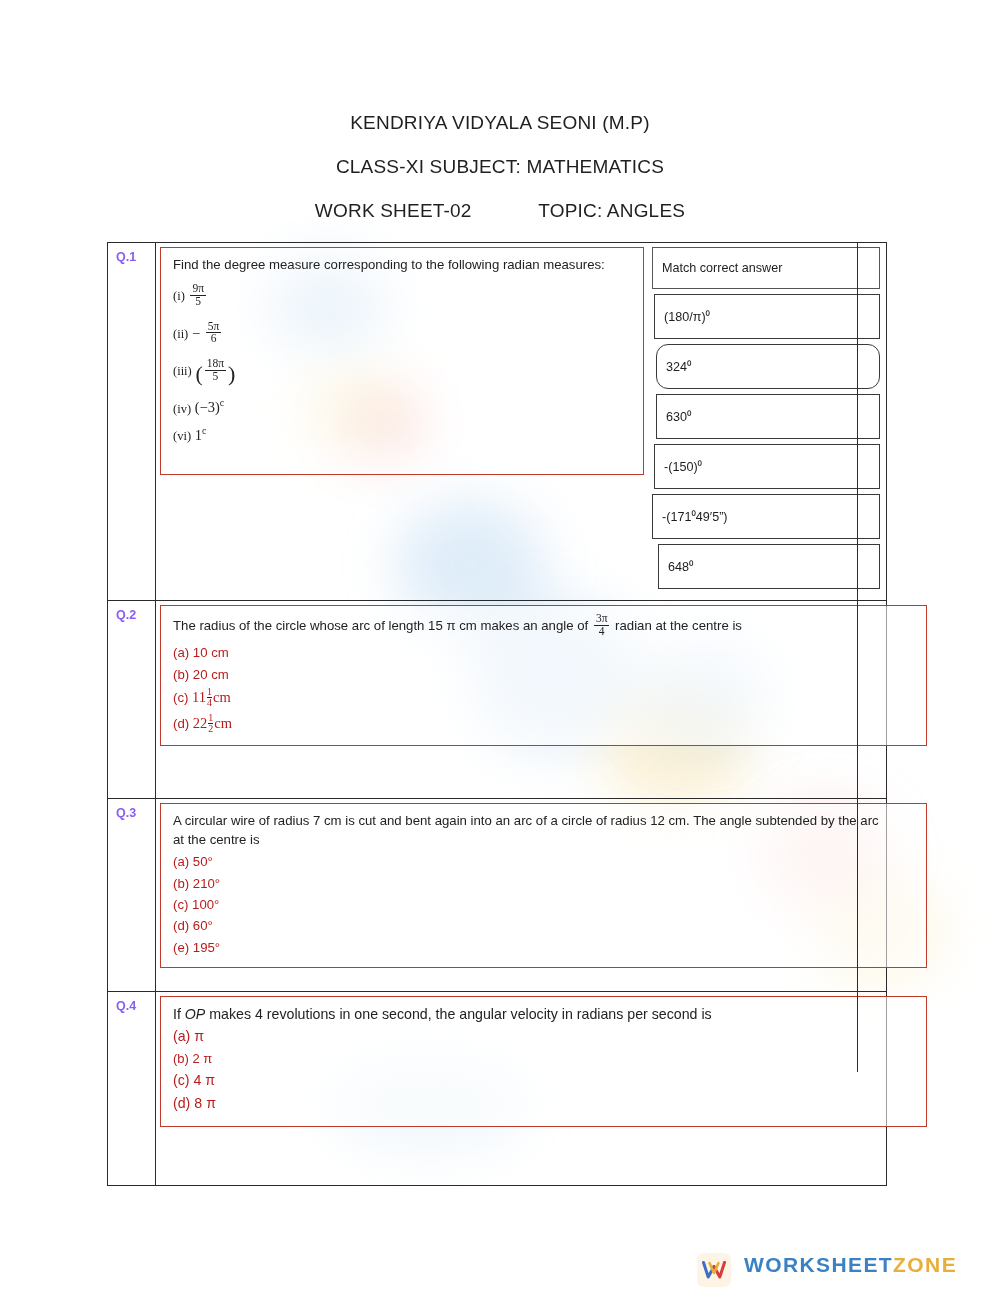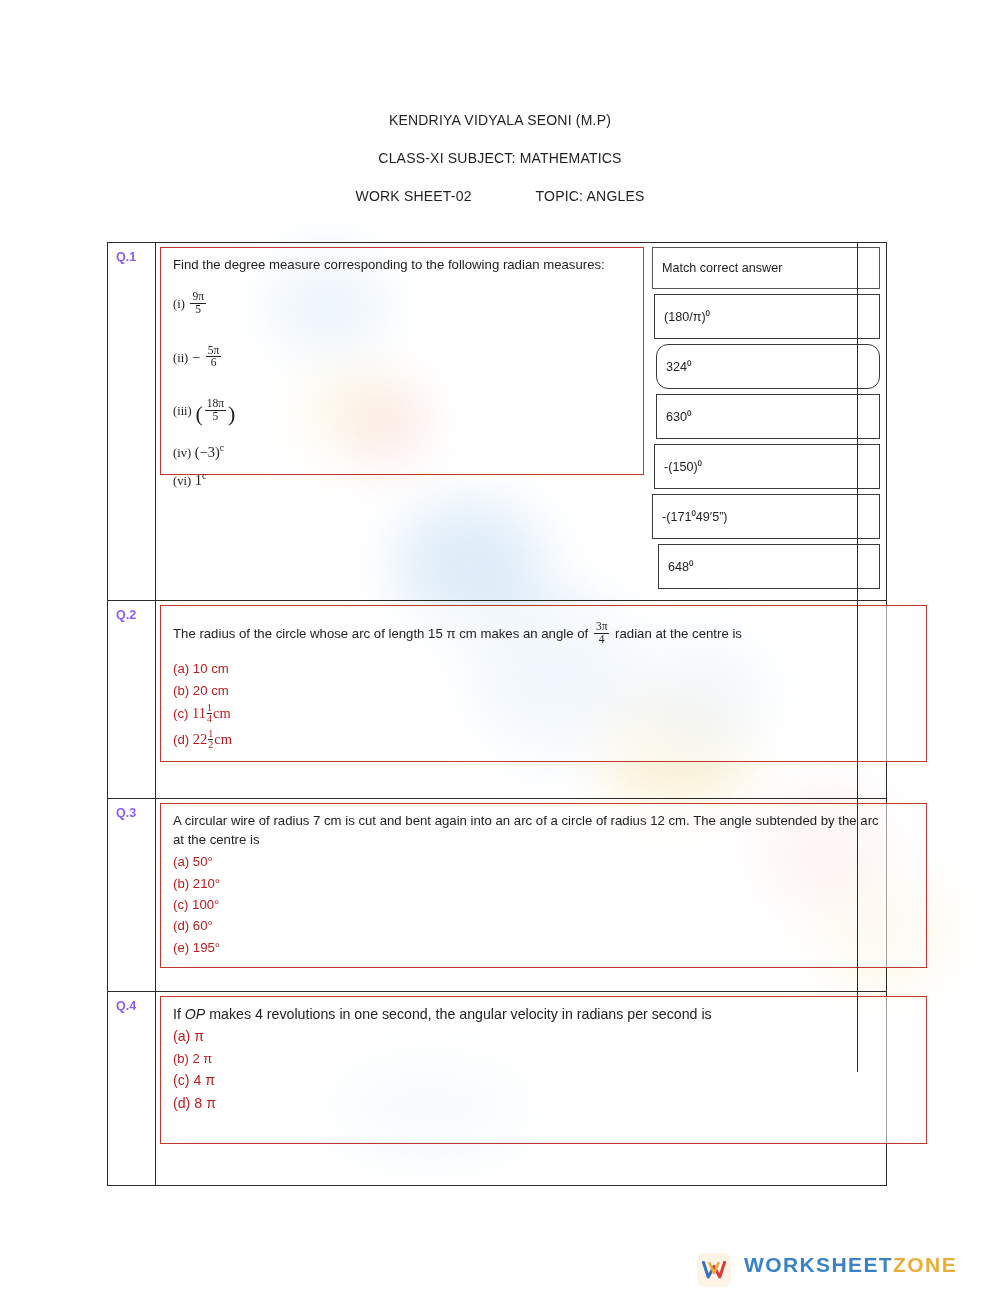--- a/index.html
+++ b/index.html
@@ -12,21 +12,21 @@
     overflow:hidden;
     -webkit-font-smoothing:antialiased;
   }
 
   
   .smudges{position:absolute;inset:0;pointer-events:none;z-index:0;}
   .smudge{position:absolute;border-radius:50%;filter:blur(26px);}
 
   
   .head-block{position:absolute;left:0;right:0;top:112px;text-align:center;z-index:2;}
-  .head-line{font-size:14px;letter-spacing:.2px;color:#1f1f1f;margin-bottom:22px;}
+  .head-line{font-size:19px;letter-spacing:.2px;color:#1f1f1f;margin-bottom:22px;}
   .head-line:last-child{margin-bottom:0;}
   .hl-gap{display:inline-block;width:56px;}
 
   
   .sheet{
     position:absolute;left:107px;top:242px;width:778px;
     border:1.5px solid #2b2b2b;
     border-collapse:separate;
     z-index:2;
     background:transparent;
@@ -52,21 +52,21 @@
   }
 
   .qtext{font-size:13.2px;line-height:1.45;color:#222;}
   .opt{font-size:13.2px;line-height:1.62;color:#b91c1c;}
   .it{font-style:italic;}
 
   
   .frac{
     display:inline-block;vertical-align:-0.42em;
     text-align:center;font-family:"Liberation Serif", serif;
-    font-size:11.5px;line-height:1.02;margin:8px 2px;
+    font-size:11.5px;line-height:1.02;margin:0 2px;
   }
   .frac .num{display:block;padding:0 2px;}
   .frac .den{display:block;border-top:1.1px solid #222;padding:0 2px;}
   .sup{font-size:.68em;vertical-align:super;}
 
   
   .mfrac{
     display:inline-block;vertical-align:-0.40em;text-align:center;
     font-family:"Liberation Serif", serif;font-size:10px;line-height:1.0;margin:0 1px;
   }
@@ -234,21 +234,21 @@
           <span>(e)</span>
           <span>195°</span>
         </div>
       </div>
     </div>
   </div>
 
   <div class="qrow" style="min-height:193px;">
     <div class="qnum">Q.4</div>
     <div class="qbody">
-      <div class="redbox" style="width:767px;height:148px;">
+      <div class="redbox" style="width:767px;height:131px;">
         <div class="qtext" style="font-size:14.2px;">
           <span>If </span><span class="it">OP</span><span> makes 4 revolutions in one second, the angular velocity in radians per second is</span>
         </div>
         <div class="opt" style="font-size:14.2px;">
           <span>(a)</span>
           <span>π</span>
         </div>
         <div class="opt" style="font-size:13px;">
           <span>(b)</span>
           <span>2 π</span>

